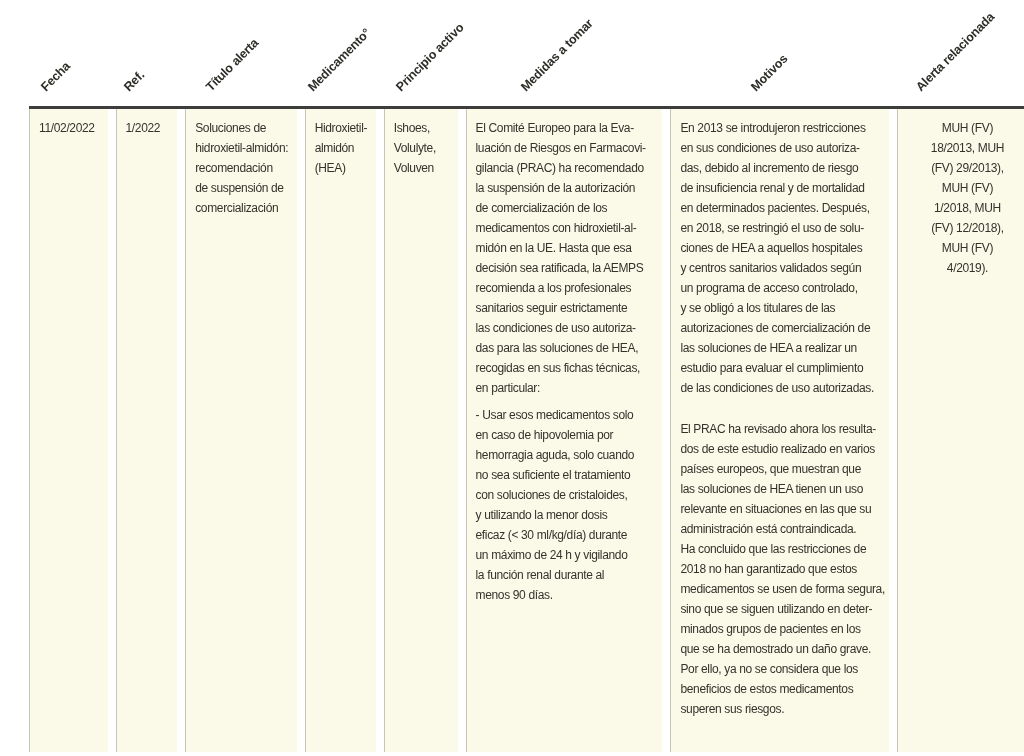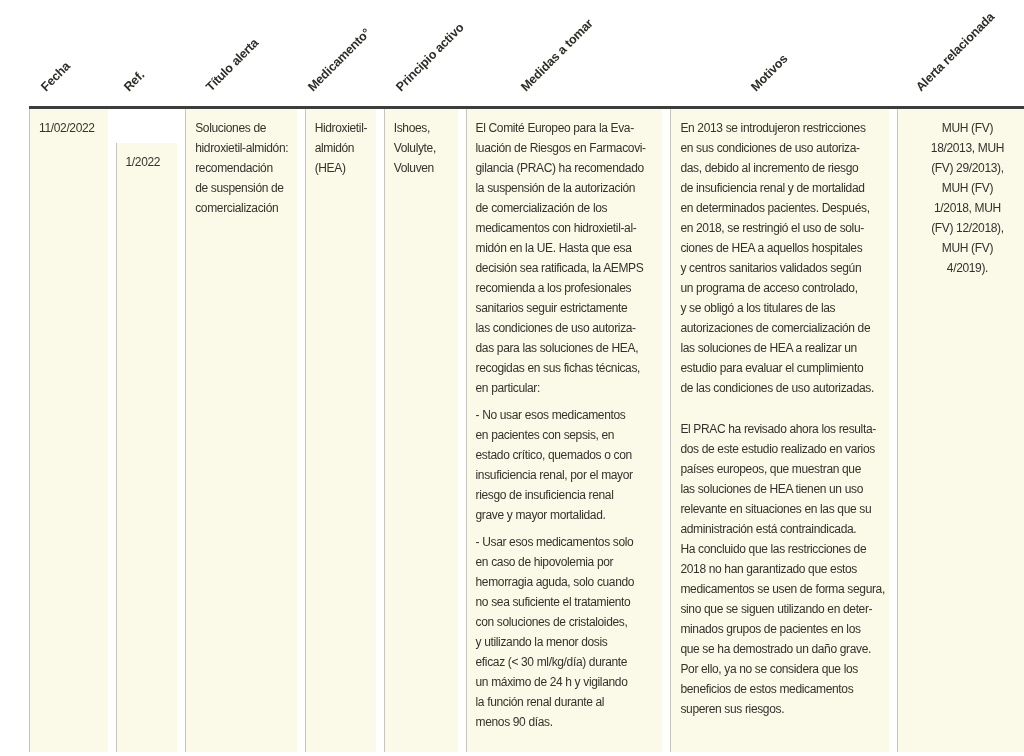--- a/index.html
+++ b/index.html
@@ -55,21 +55,21 @@
     background: #fbfae9;
     border-left: 1px solid #c7c6bd;
     padding: 9px 0 0 9px;
     font-size: 12px;
     line-height: 20px;
     letter-spacing: -0.35px;
     overflow: visible;
   }
   .cell p { white-space: pre; }
   .c0 { width: 83px; }
-  .c1 { width: 65px; margin-top: 34px; }
+  .c1 { width: 65px; }
   .c2 { width: 118px; }
   .c3 { width: 78px; }
   .c4 { width: 75px; }
   .c5 { width: 209px; }
   .c6 { width: 232px; }
   .c7 { width: 139px; text-align: center; }
   .c5 p.gap { margin-top: 7px; }
   .c6 p.gap { margin-top: 21px; }
 </style>
 </head>
@@ -120,26 +120,20 @@
 de comercialización de los
 medicamentos con hidroxietil-al-
 midón en la UE. Hasta que esa
 decisión sea ratificada, la AEMPS
 recomienda a los profesionales
 sanitarios seguir estrictamente
 las condiciones de uso autoriza-
 das para las soluciones de HEA,
 recogidas en sus fichas técnicas,
 en particular:</p>
-      <p class="gap">- No usar esos medicamentos
-en pacientes con sepsis, en
-estado crítico, quemados o con
-insuficiencia renal, por el mayor
-riesgo de insuficiencia renal
-grave y mayor mortalidad.</p>
       <p class="gap">- Usar esos medicamentos solo
 en caso de hipovolemia por
 hemorragia aguda, solo cuando
 no sea suficiente el tratamiento
 con soluciones de cristaloides,
 y utilizando la menor dosis
 eficaz (&lt; 30 ml/kg/día) durante
 un máximo de 24 h y vigilando
 la función renal durante al
 menos 90 días.</p>

